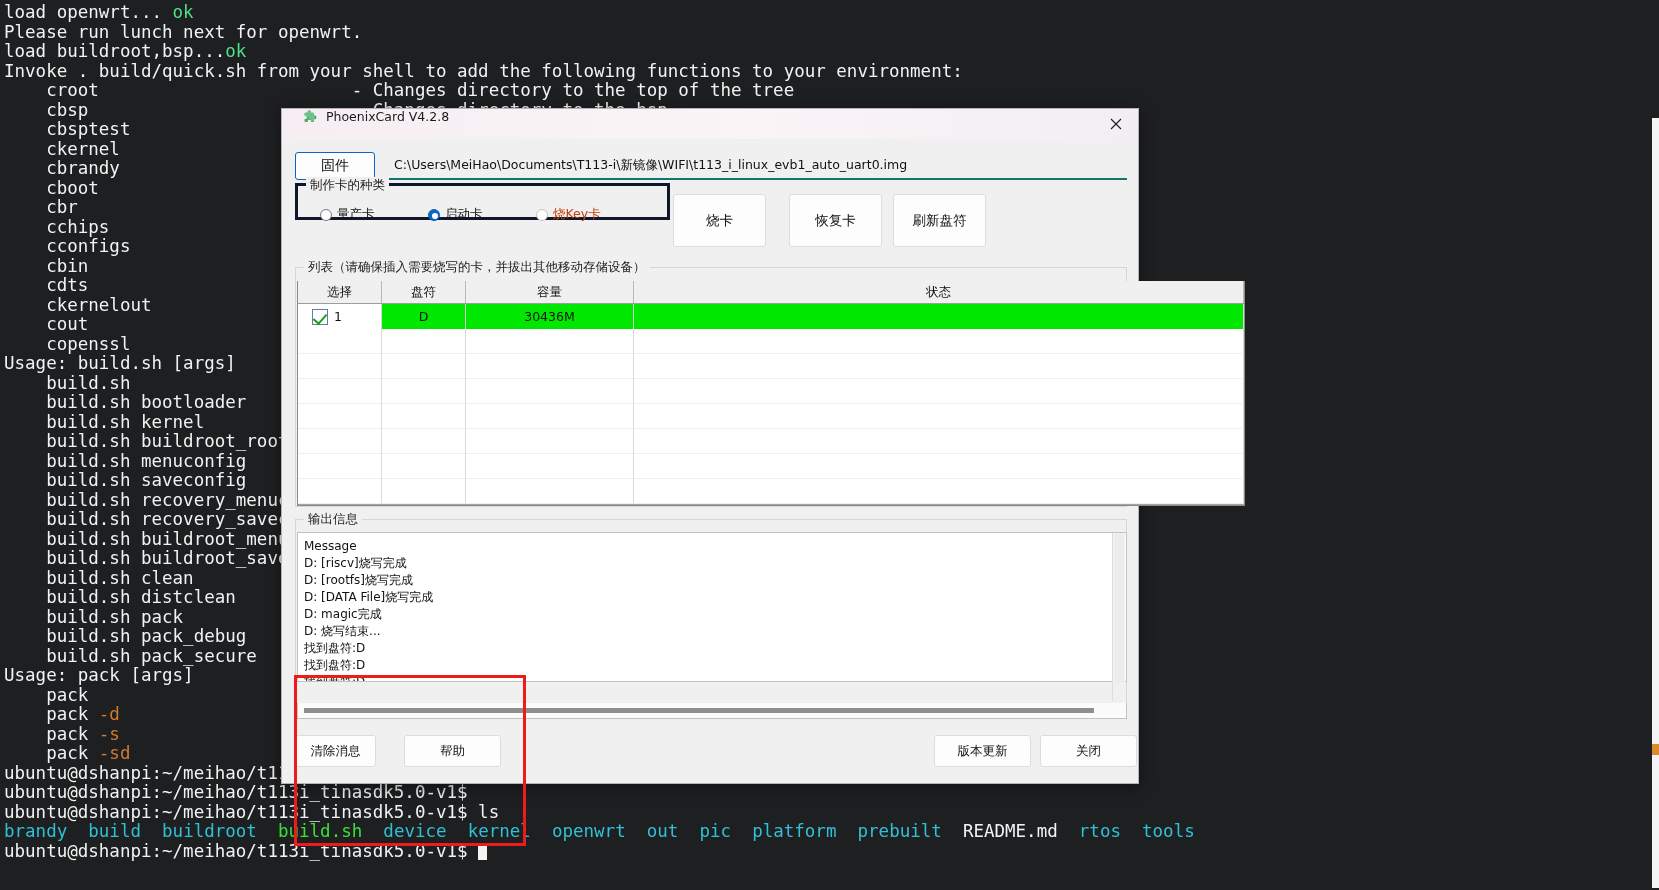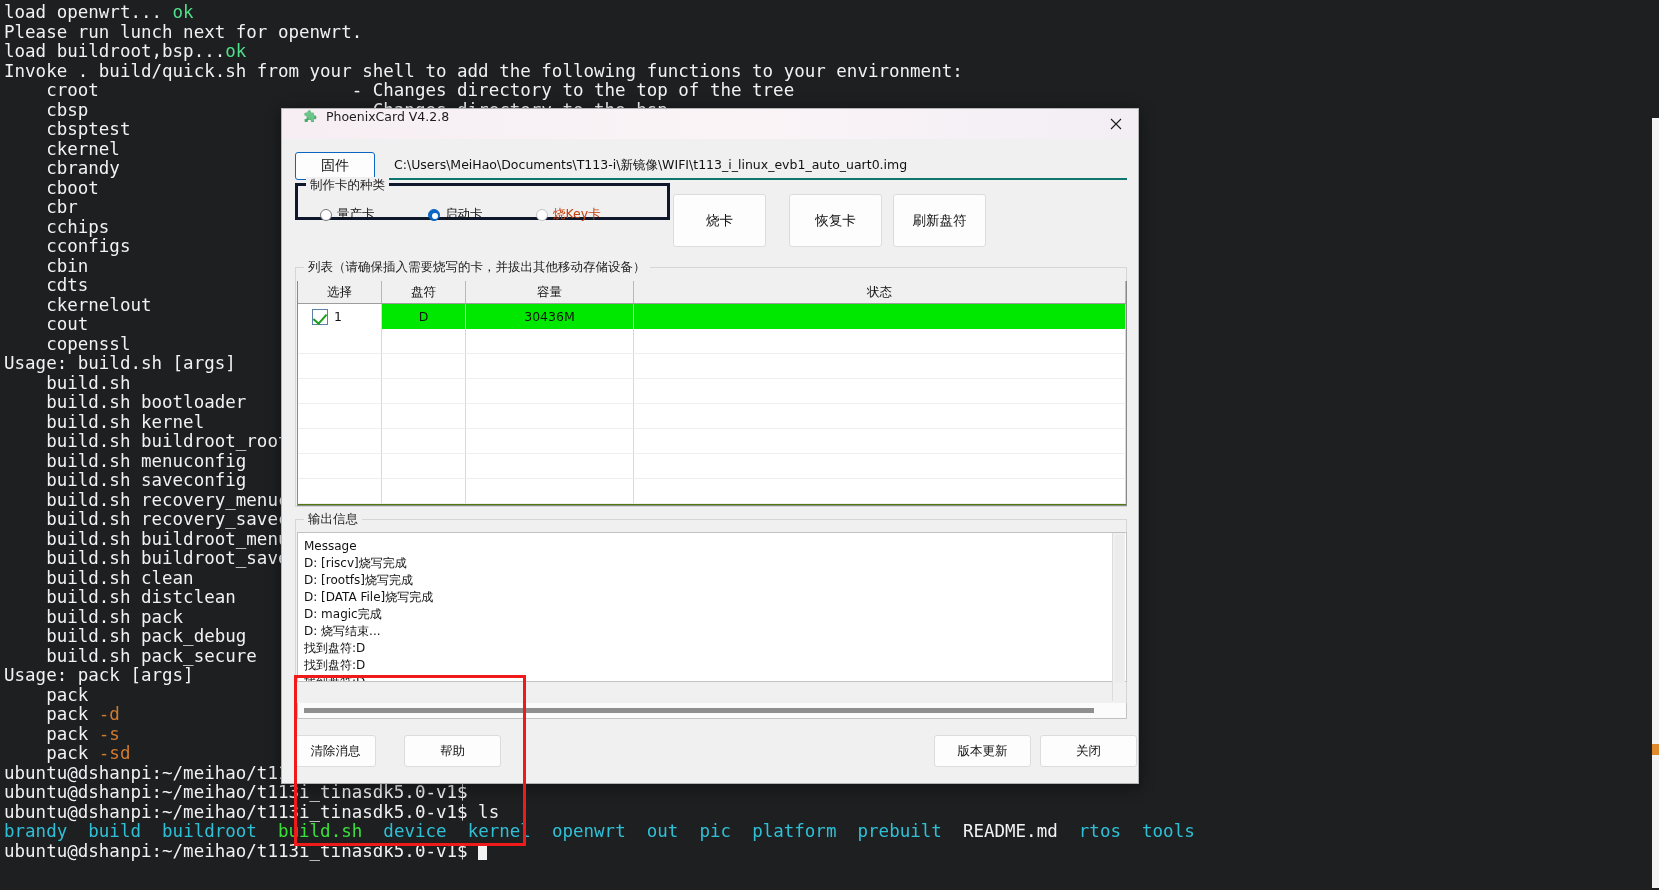--- a/index.html
+++ b/index.html
@@ -182,22 +182,22 @@
 
   
   #list-group {
     position: absolute; left: 13px; top: 128px;
     width: 832px; height: 240px;
     border: 1px solid #d6d6d6;
     background: #f0f0f0;
   }
   #card-table {
     position: absolute; left: 1px; top: 13px;
-    width: 830px; height: 225px;
-    background: #4d7c0f;
+    width: 948px; height: 225px;
+    background: #a3a3a3;
     border: 1px solid #8a8a8a;
     border-top: none;
     overflow: hidden;
   }
   #table-head {
     display: flex;
     height: 23px;
     background: #f0f0f0;
     border-bottom: 1px solid #9d9d9d;
   }

